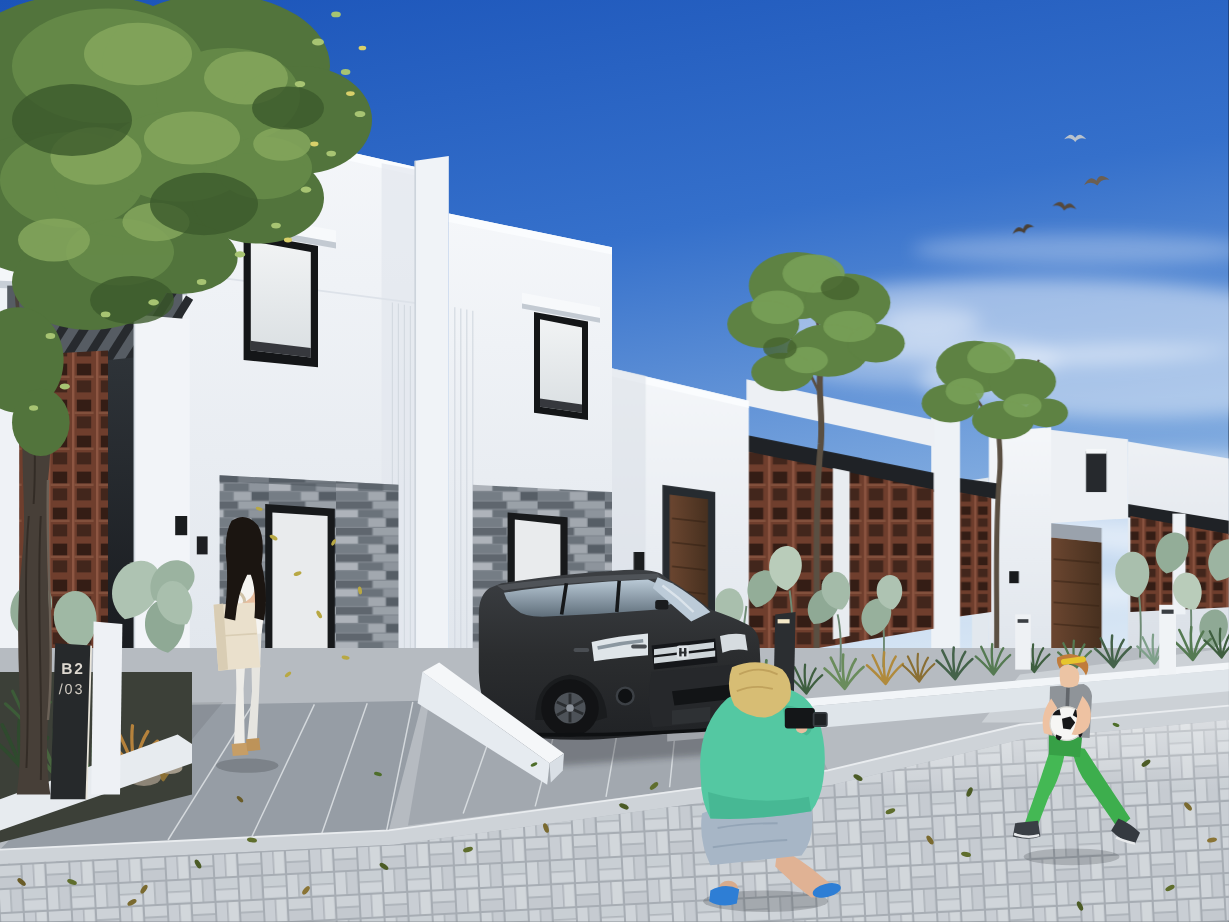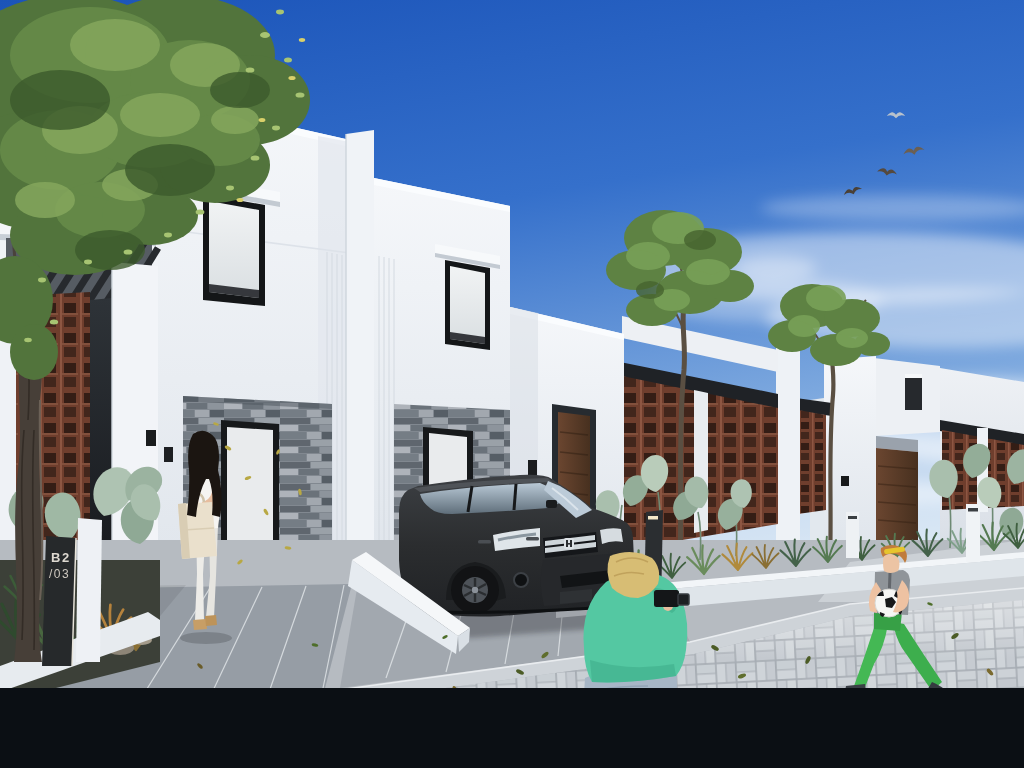--- a/index.html
+++ b/index.html
@@ -1,16 +1,16 @@
 <!DOCTYPE html>
 <html><head>
 <meta charset="utf-8">
 <style>
   html,body{margin:0;padding:0;background:#0b0f14;}
-  .stage{position:relative;width:1024px;height:688px;overflow:hidden;
+  .stage{position:relative;width:1024px;height:768px;overflow:hidden;
          font-family:"Liberation Sans",sans-serif;}
   svg{display:block}
   .sign-text{font-family:"Liberation Sans",sans-serif;font-weight:700;
              fill:#ddd8d0;letter-spacing:1.5px;}
   .sign-line1{font-size:13px}
   .sign-line2{font-size:12px;font-weight:400;fill:#cfc9c0}
 </style>
 </head>
 <body>
 

